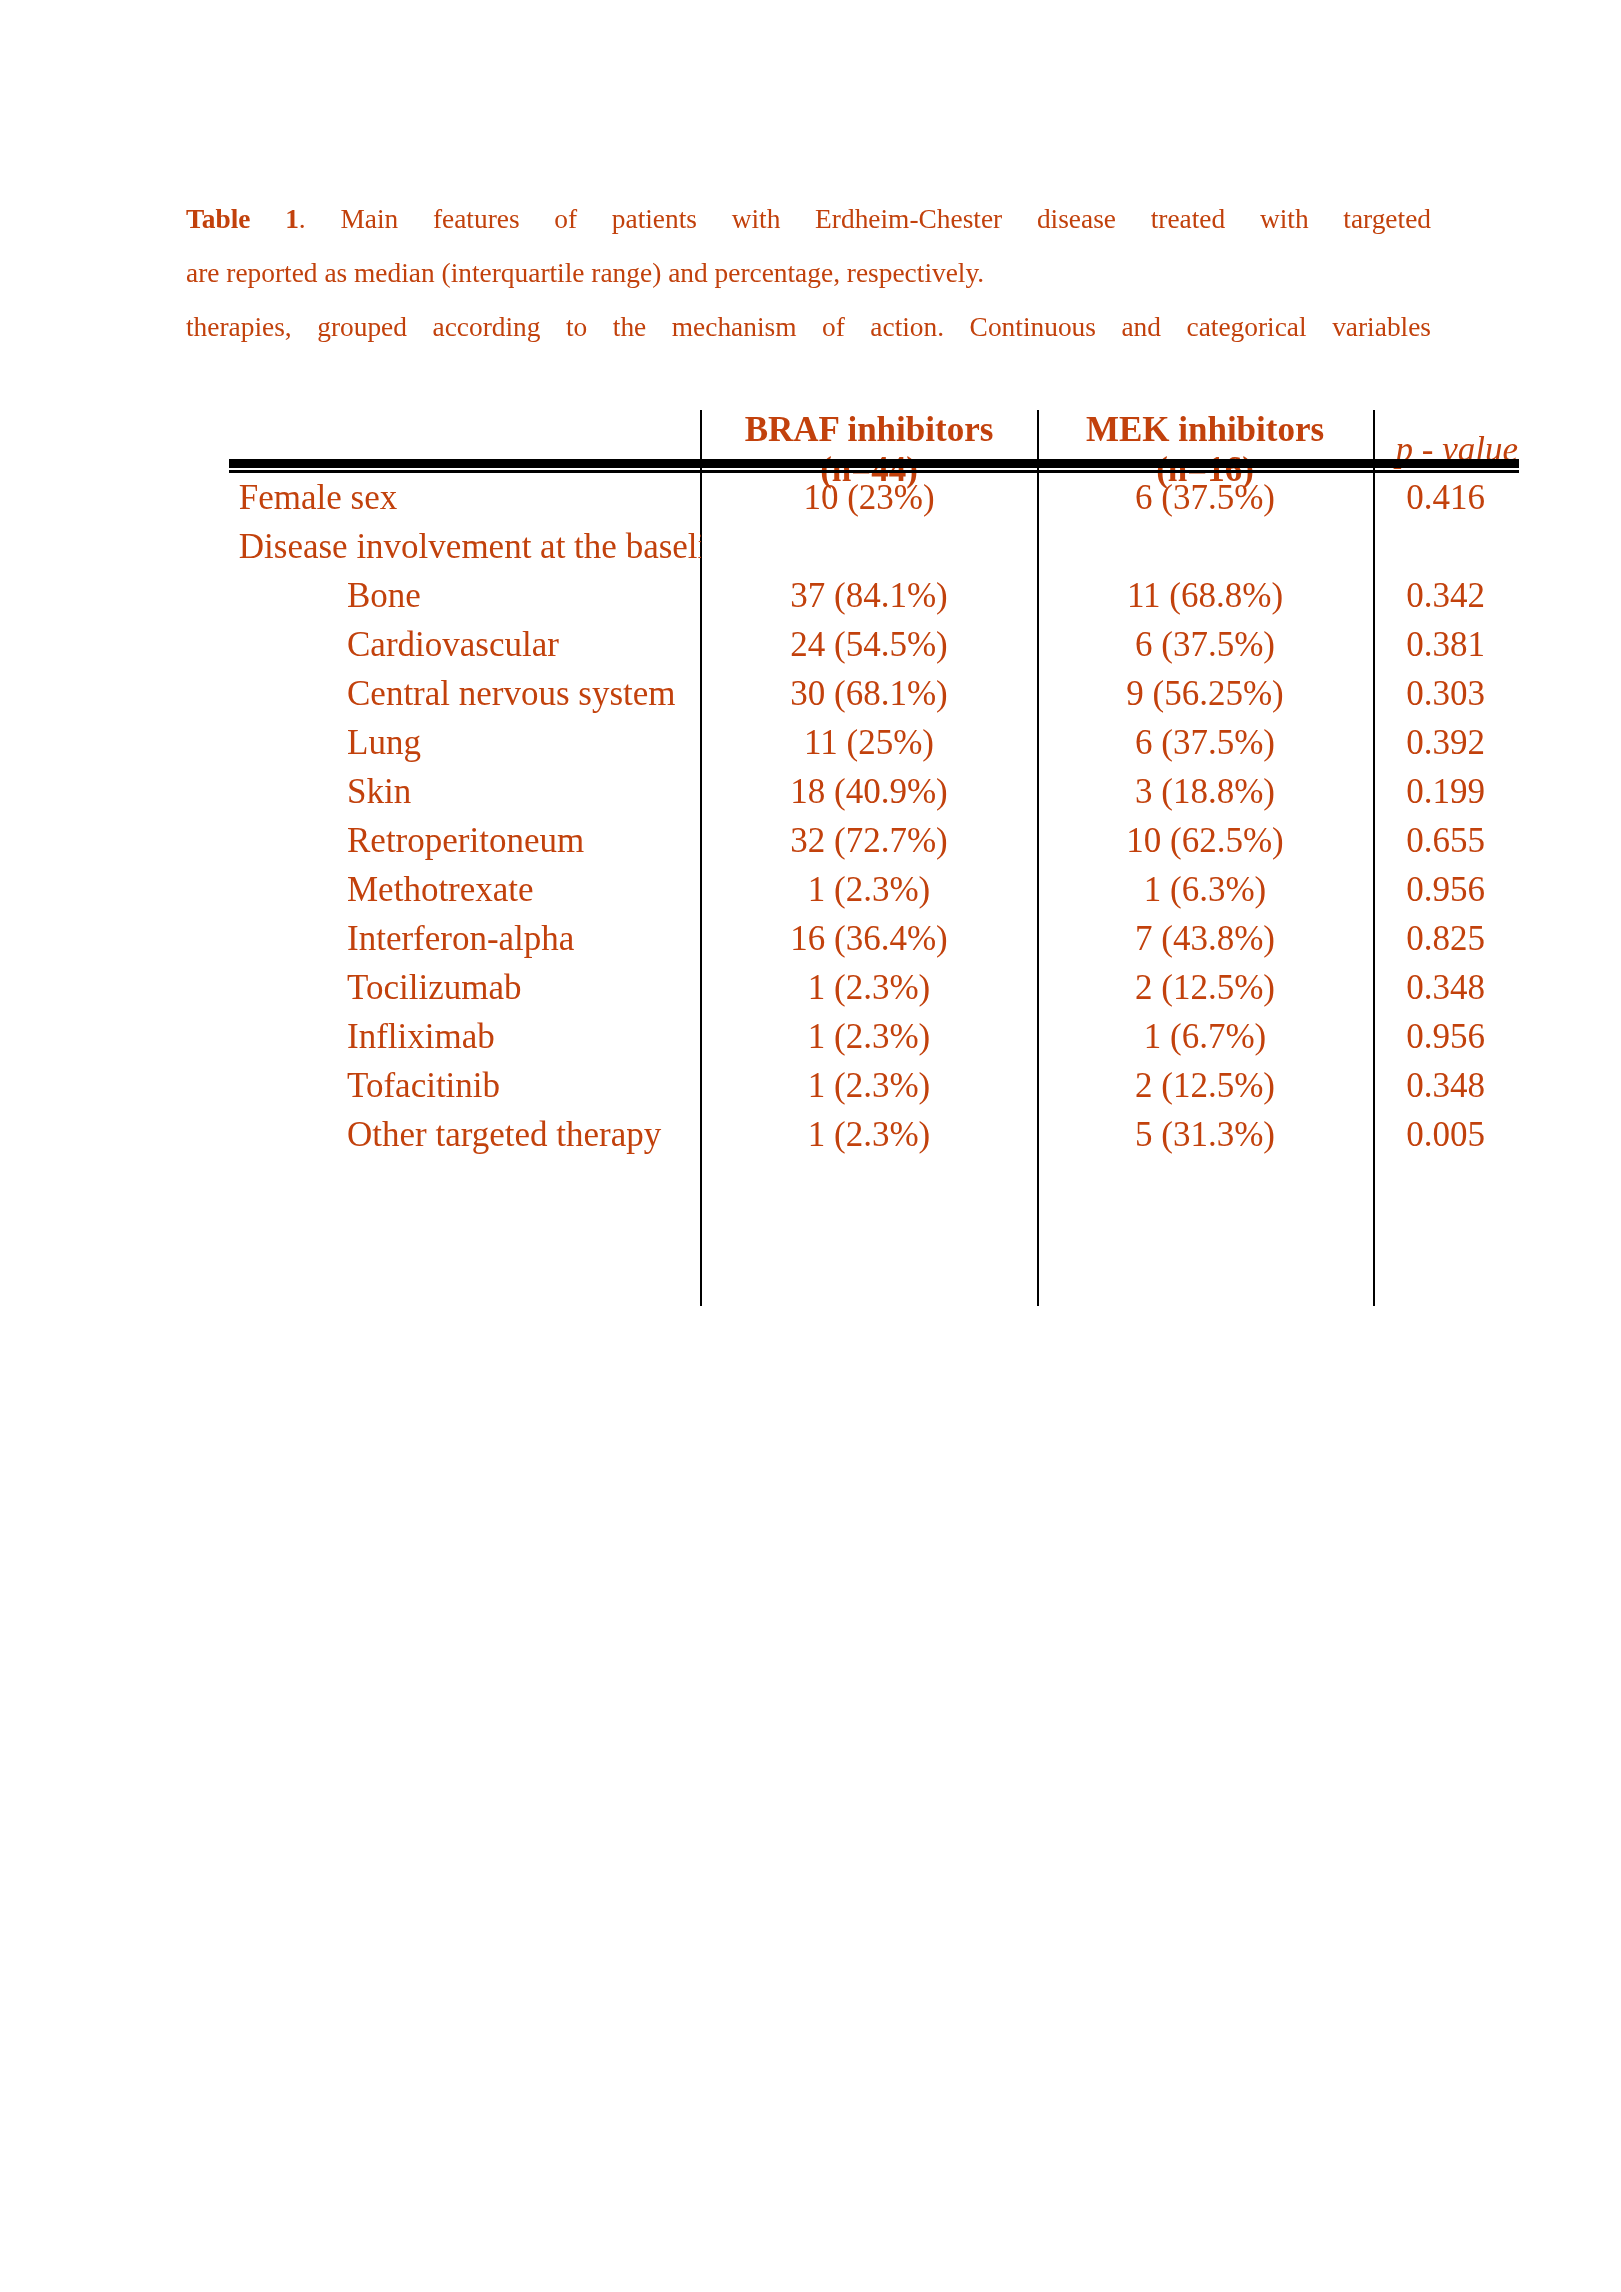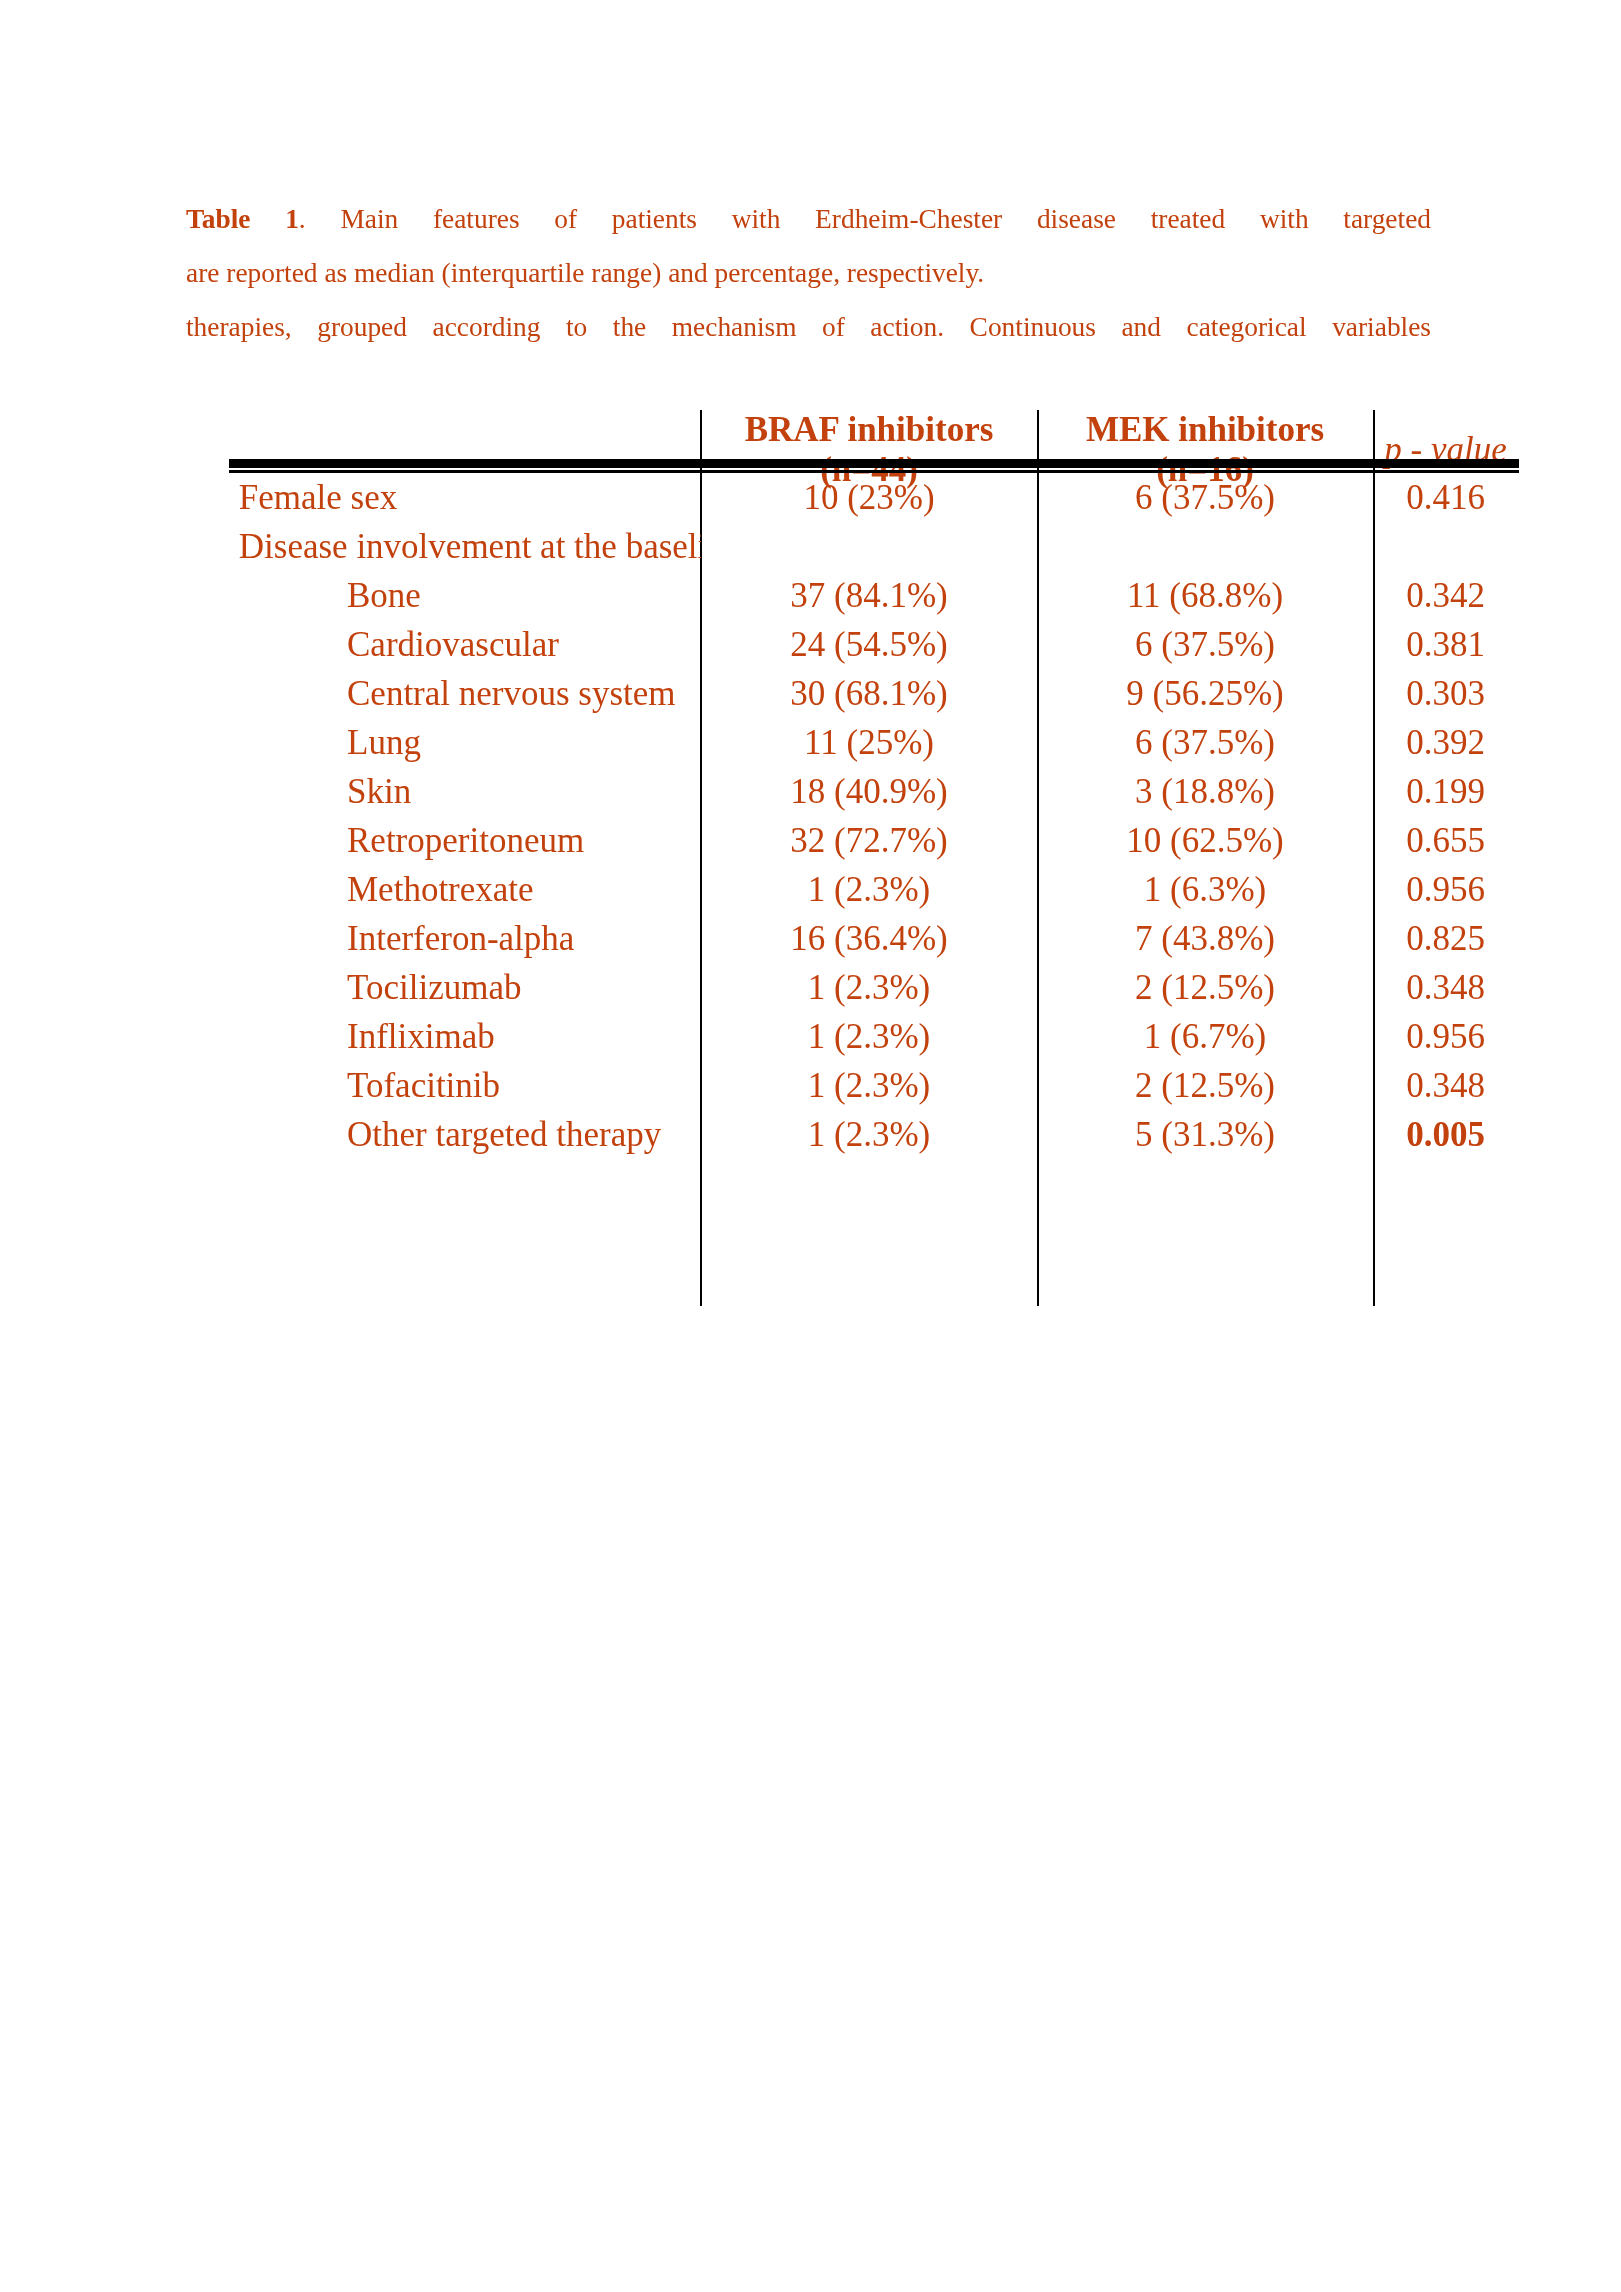--- a/index.html
+++ b/index.html
@@ -54,21 +54,21 @@
     align-items: center;
     height: 49px;
   }
   .header-row {
     position: absolute;
     top: 0;
     left: 0;
     width: 1290px;
   }
   .header-row .hcell { text-align: center; font-weight: bold; }
-  .header-row .hcell.pval { font-style: italic; font-weight: normal; }
+  .header-row .hcell.pval { font-style: italic; font-weight: normal; text-align: right; }
 
   .rule-thick {
     position: absolute;
     top: 49px;
     left: 0;
     width: 1290px;
     height: 8.8px;
     background: #000000;
   }
   .rule-thin {
@@ -83,21 +83,21 @@
   .tbody {
     position: absolute;
     top: 63px;
     left: 0;
     width: 1290px;
   }
   .cell { overflow: hidden; white-space: nowrap; }
   .cell.label { padding-left: 9.8px; text-align: left; }
   .cell.label.indent { padding-left: 118px; }
   .cell.val { text-align: center; }
-  .cell.bold { font-weight: bold; }
+  .cell.bold { font-weight: normal; }
 </style>
 </head>
 <body>
 
 <div class="page">
 
   <div class="caption">
     <div class="cap-line just"><span class="bold">Table 1</span><span>. Main features of patients with Erdheim-Chester disease treated with targeted</span></div>
     <div class="cap-line">are reported as median (interquartile range) and percentage, respectively.</div>
     <div class="cap-line just">therapies, grouped according to the mechanism of action. Continuous and categorical variables</div>

